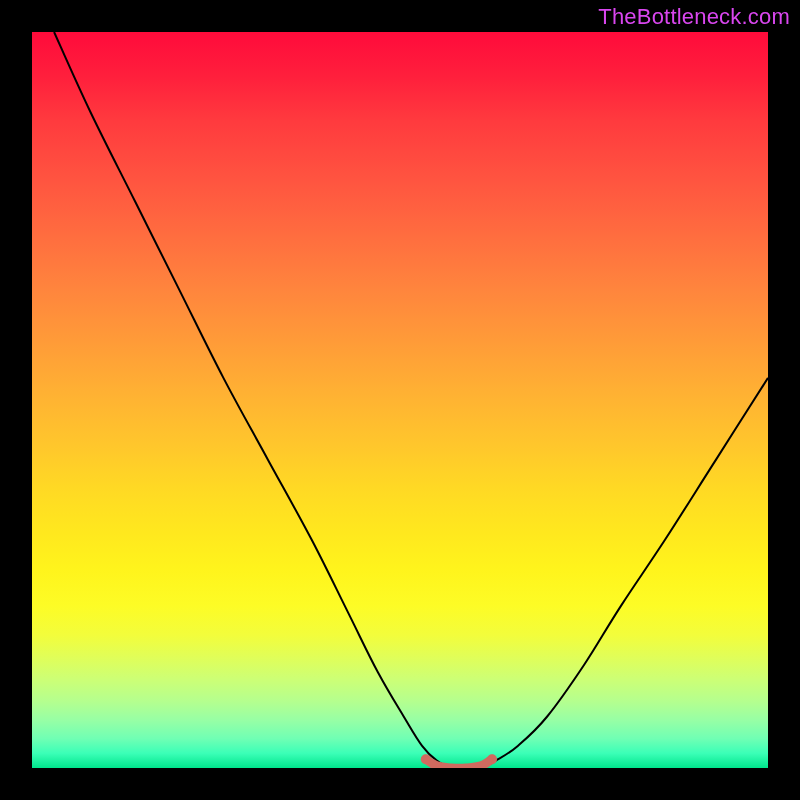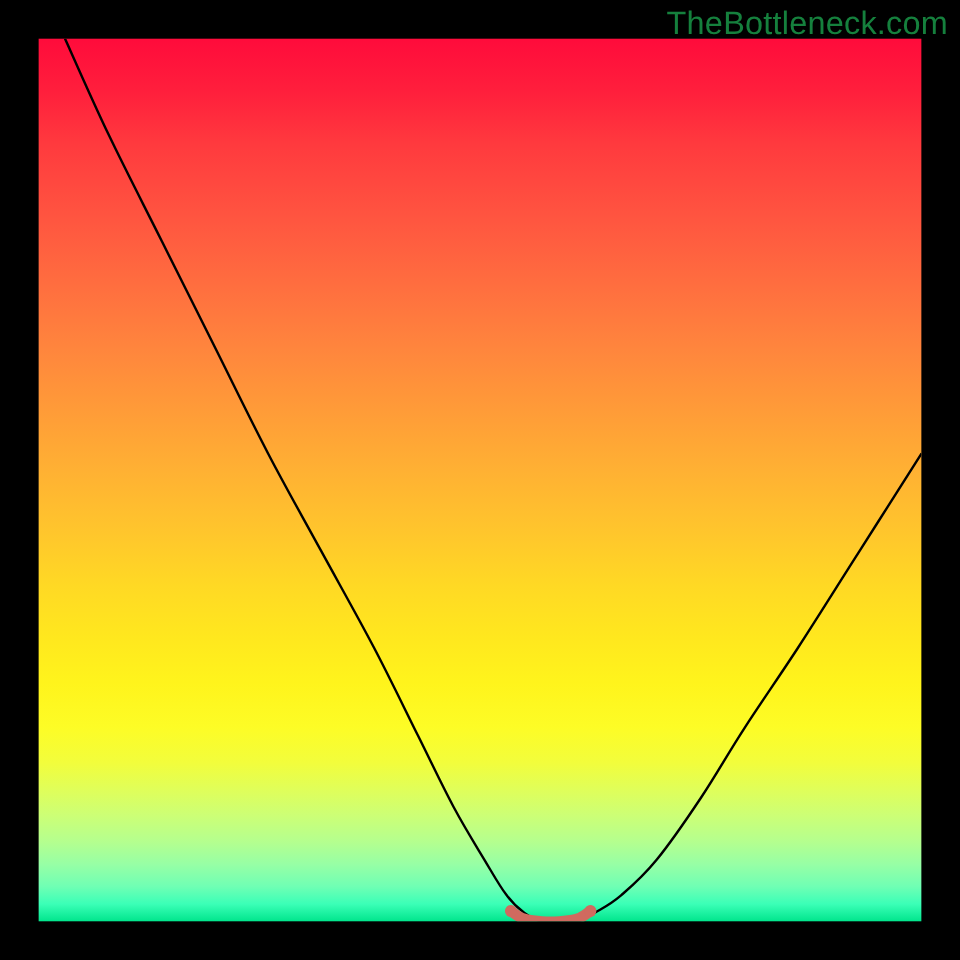--- a/index.html
+++ b/index.html
@@ -54,22 +54,22 @@
     );
   }
   .svg-layer {
     position: absolute;
     inset: 0;
   }
   .watermark {
     position: absolute;
     top: 4px;
     right: 10px;
-    color: #15803d;
-    font-size: 27px;
+    color: #d946ef;
+    font-size: 22px;
     letter-spacing: 0.2px;
   }
 </style>
 </head>
 <body>
 
 <div class="frame">
 
   <div class="watermark">TheBottleneck.com</div>
 

